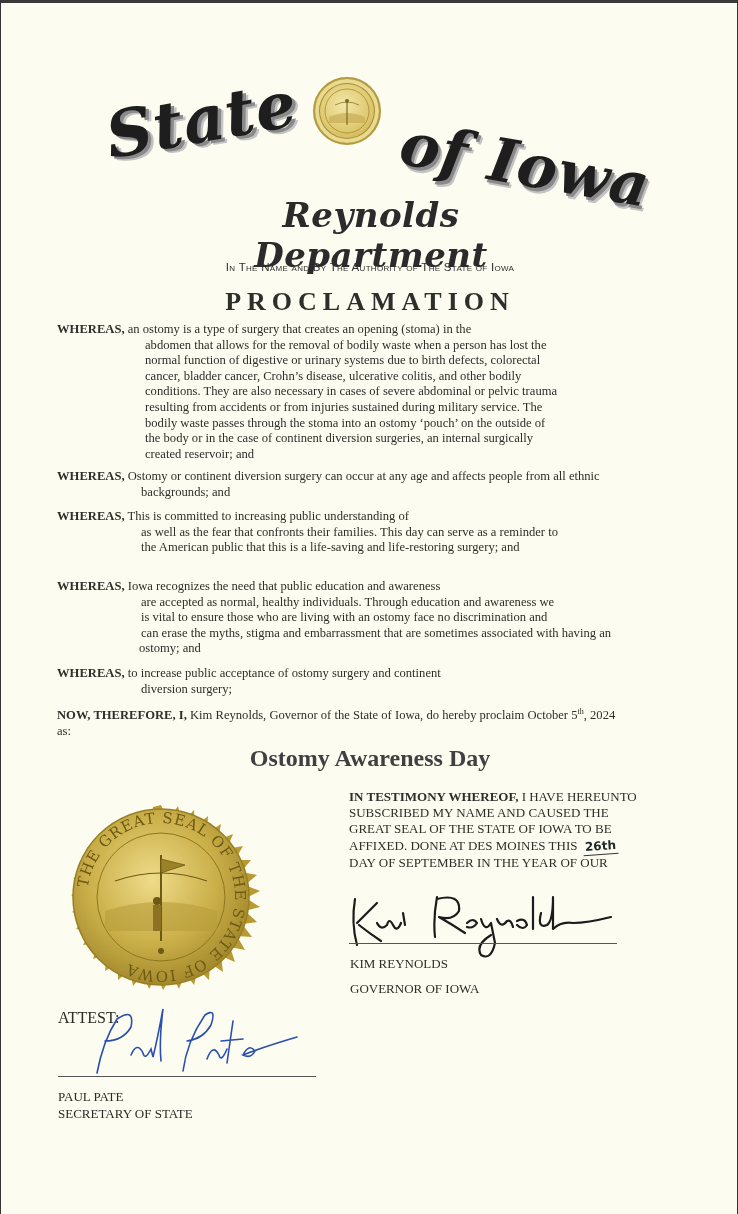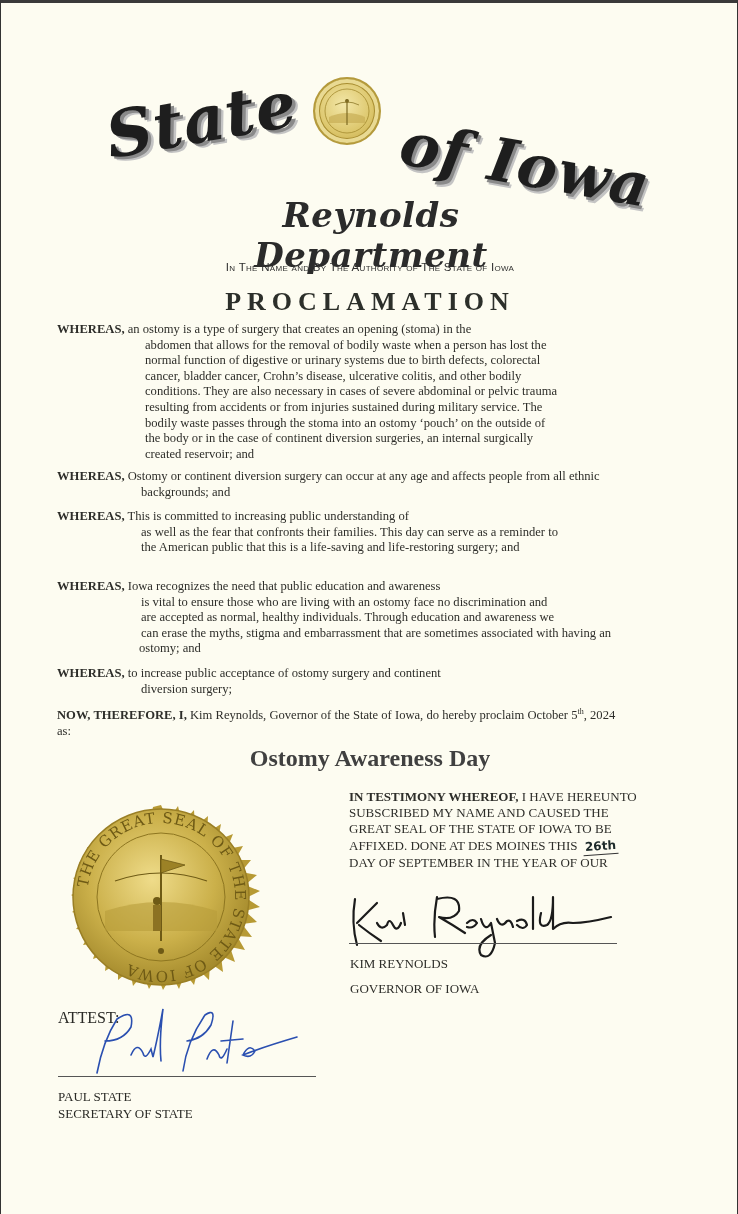--- a/index.html
+++ b/index.html
@@ -120,22 +120,22 @@
   </div>
 
   <div class="abs para body-text" style="top:506px;">
     <span class="line"><span class="lead">WHEREAS,</span> <span>This is committed to increasing public understanding of</span></span>
     <span class="line indent2">as well as the fear that confronts their families. This day can serve as a reminder to</span>
     <span class="line indent2">the American public that this is a life-saving and life-restoring surgery; and</span>
   </div>
 
   <div class="abs para body-text" style="top:576px;">
     <span class="line"><span class="lead">WHEREAS,</span> <span>Iowa recognizes the need that public education and awareness</span></span>
+    <span class="line indent2">are accepted as normal, healthy individuals. Through education and awareness we</span>
     <span class="line indent2">is vital to ensure those who are living with an ostomy face no discrimination and</span>
-    <span class="line indent2">are accepted as normal, healthy individuals. Through education and awareness we</span>
     <span class="line indent2">can erase the myths, stigma and embarrassment that are sometimes associated with having an</span>
     <span class="line" style="padding-left:82px;">ostomy; and</span>
   </div>
 
   <div class="abs para body-text" style="top:663px;">
     <span class="line"><span class="lead">WHEREAS,</span> <span>to increase public acceptance of ostomy surgery and continent</span></span>
     <span class="line indent2">diversion surgery;</span>
   </div>
 
   <div class="abs now-line body-text">
@@ -193,16 +193,16 @@
 
   <div class="abs attest-label">ATTEST:</div>
   <div class="abs" style="left:86px; top:998px; width:220px; height:80px;">
     <svg width="220" height="80" viewBox="0 0 220 80">
       <path d="M10 72 Q16 40 30 18 Q48 6 44 26 Q36 40 18 40 M44 54 Q50 40 56 52 Q58 60 64 48 L66 56 Q70 40 76 8 Q72 40 74 60" fill="none" stroke="#2a4fb0" stroke-width="1.6" stroke-linecap="round"></path>
       <path d="M96 70 Q100 40 118 14 Q130 6 124 24 Q116 38 100 40 M120 58 Q126 42 132 54 Q134 62 140 48 M146 20 L140 62 M134 40 L156 38 M156 54 Q162 42 168 50 Q164 58 156 54 Q176 46 210 36" fill="none" stroke="#2a4fb0" stroke-width="1.6" stroke-linecap="round"></path>
     </svg>
   </div>
   <div class="abs sig-line" style="left:57px; top:1073px; width:258px;"></div>
   <div class="abs sec-name">
-    <span class="line">PAUL STATE</span>
+    <span class="line">PAUL PATE</span>
     <span class="line">SECRETARY OF STATE</span>
   </div>
 </div>
 
 </body></html>

